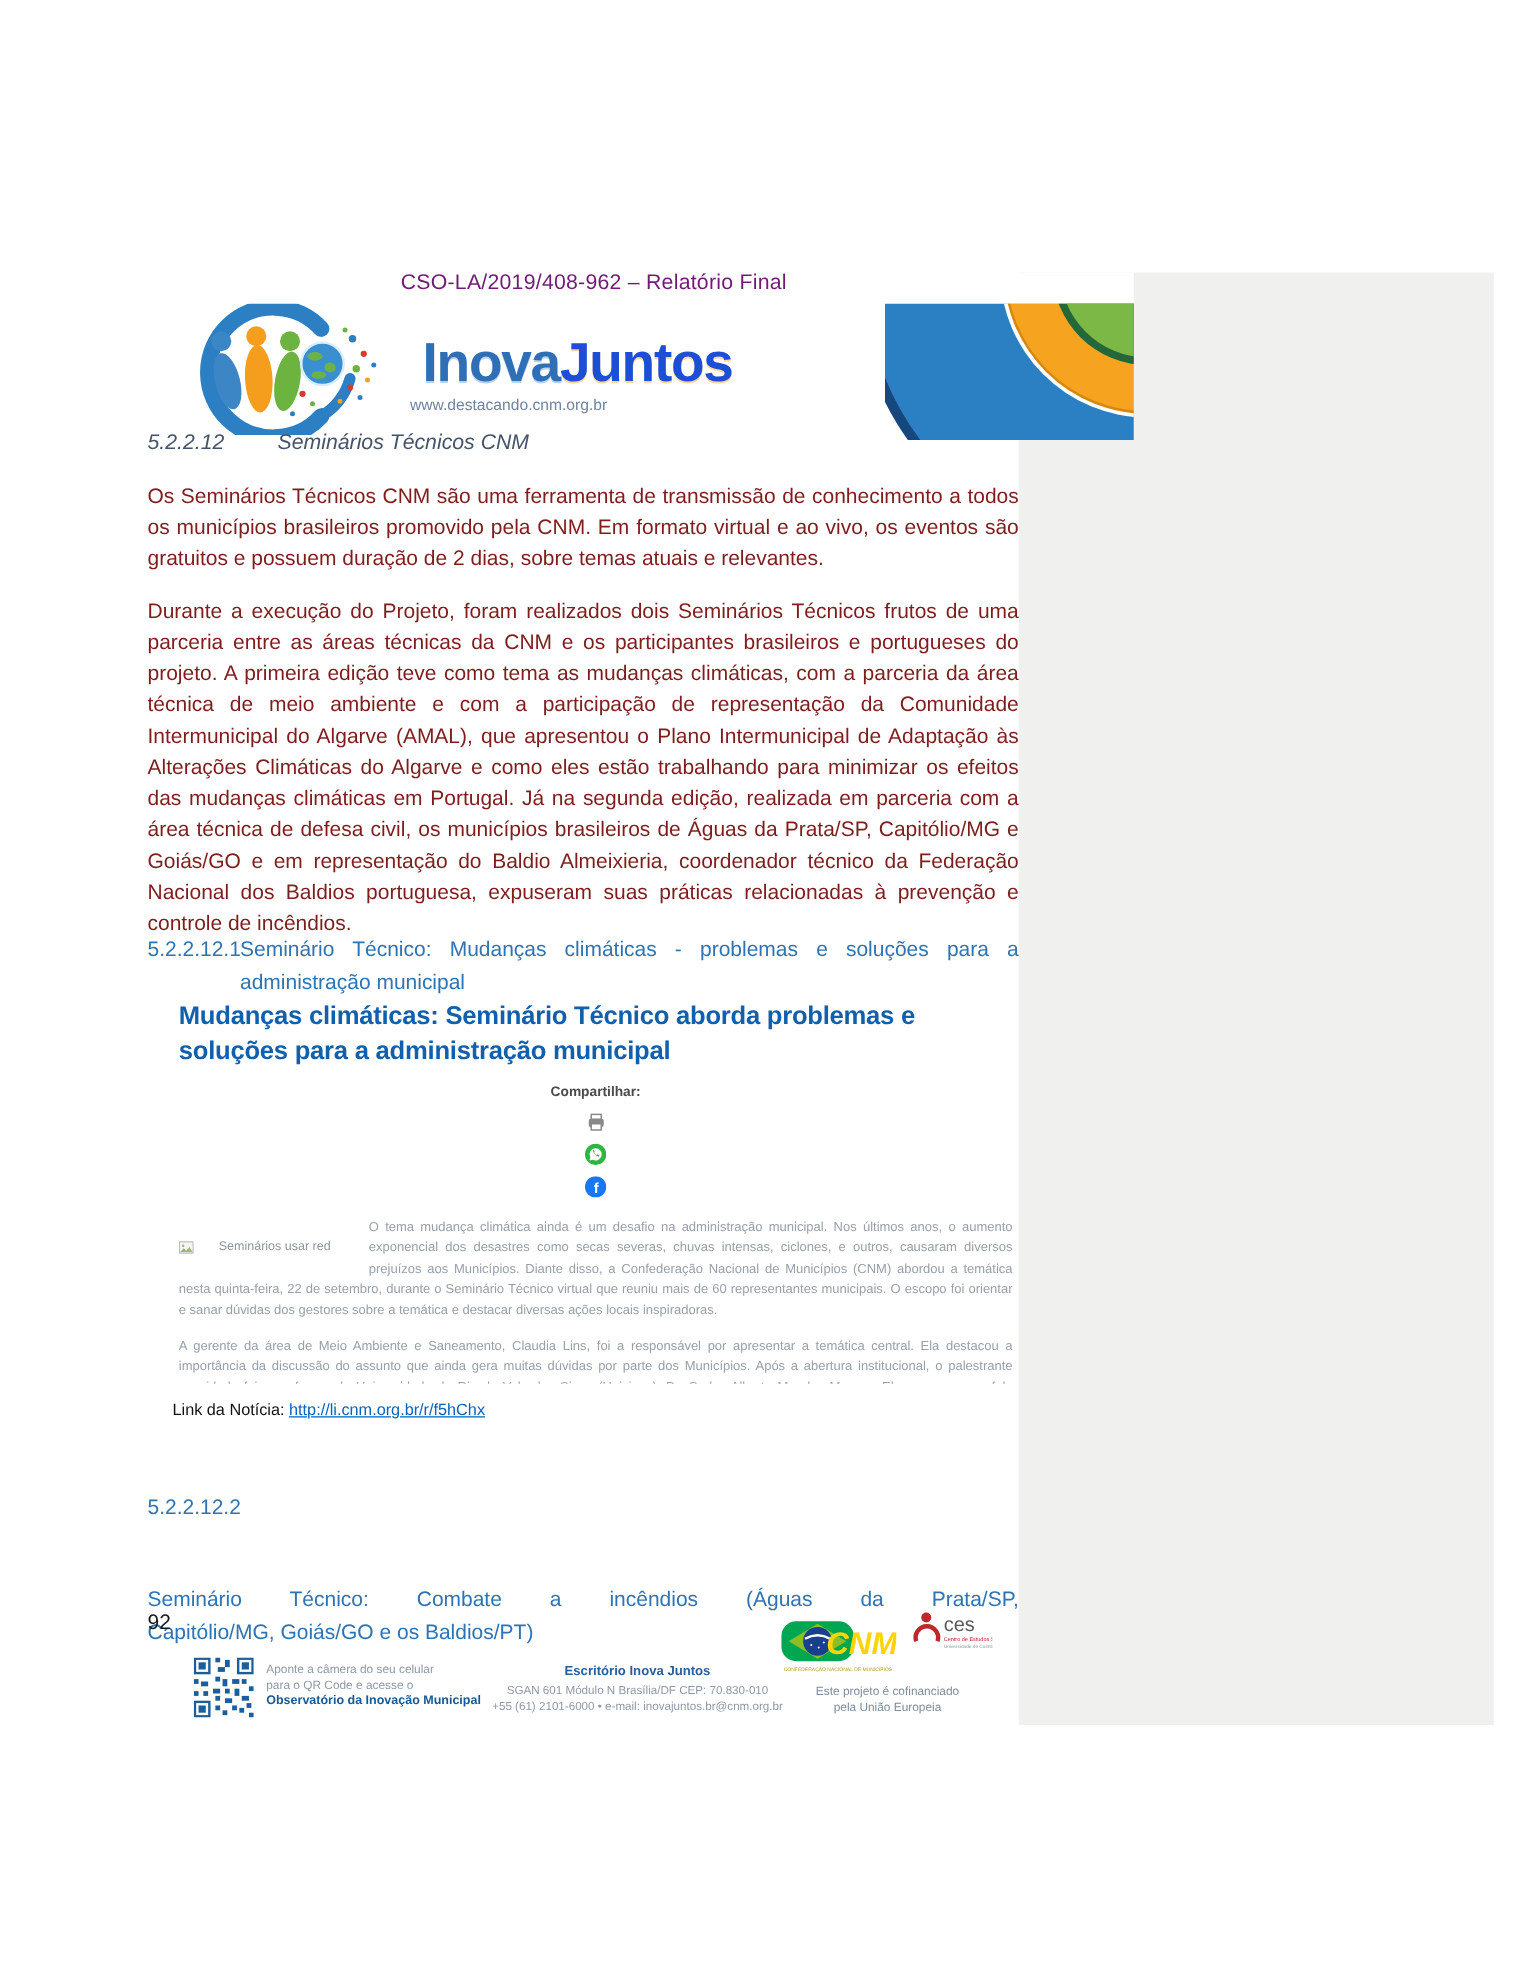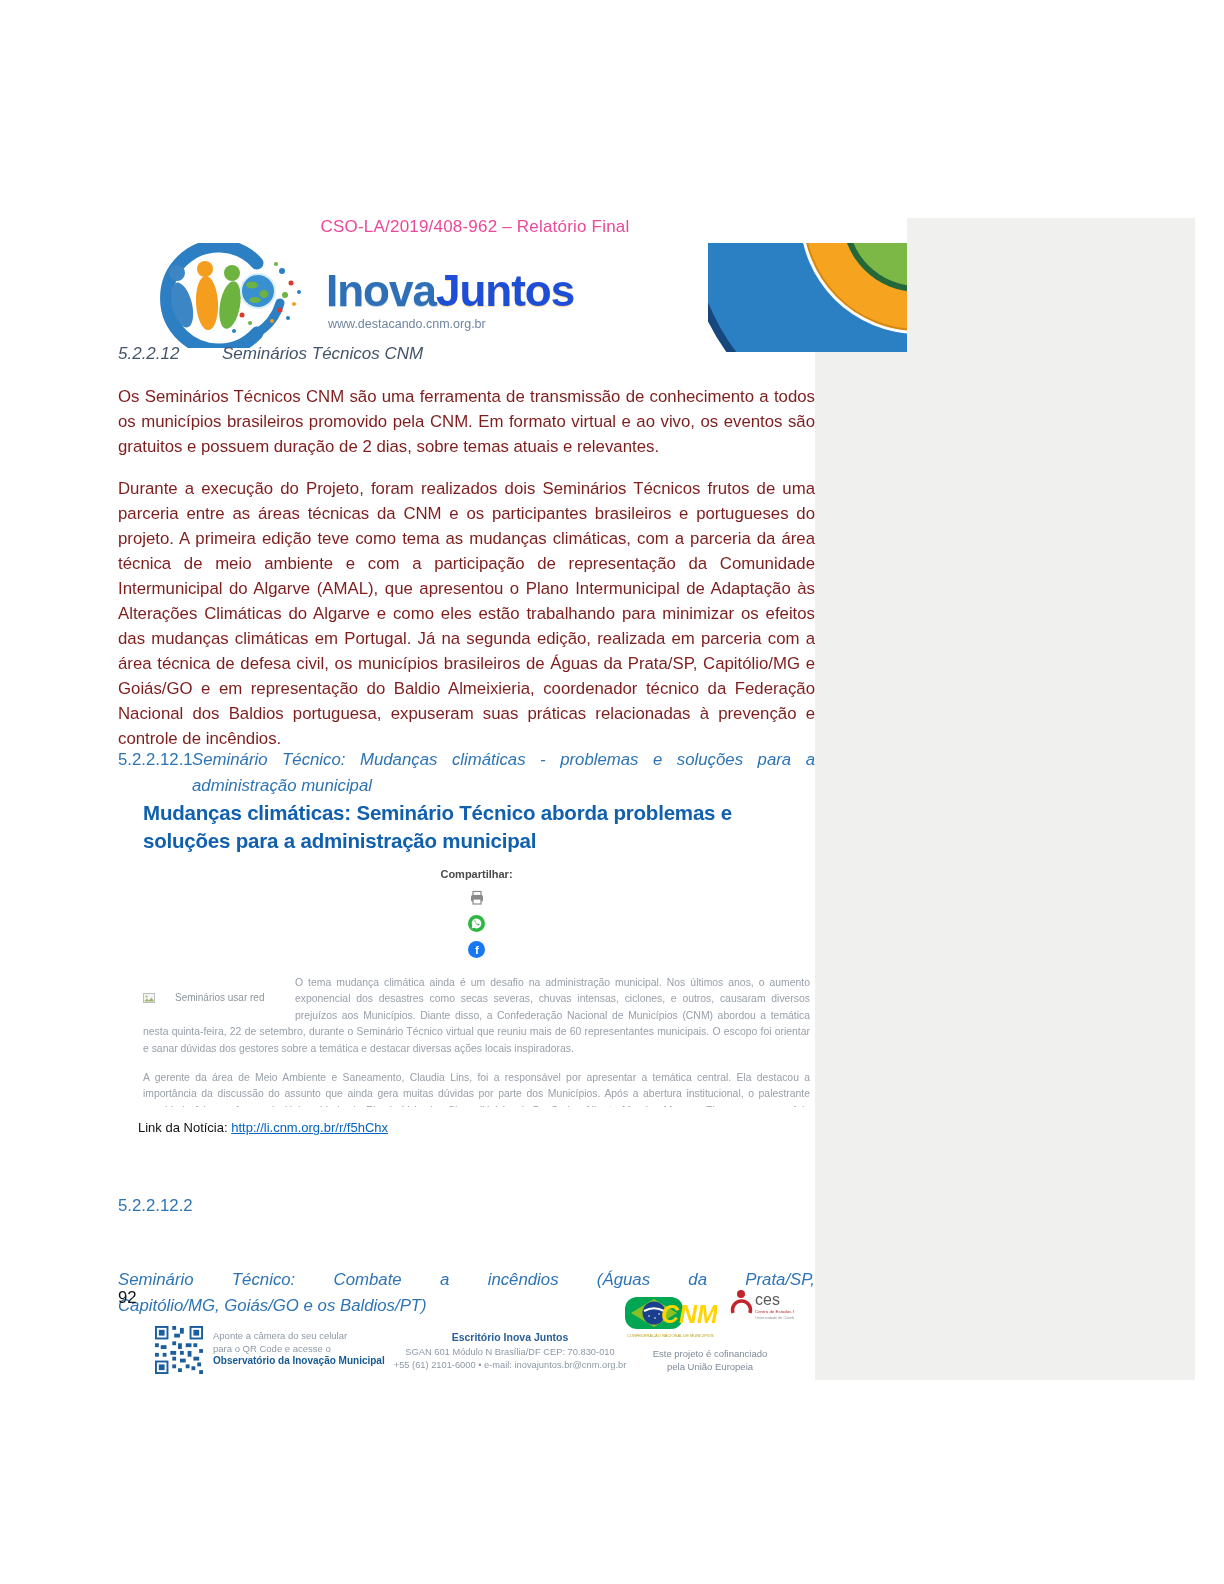--- a/index.html
+++ b/index.html
@@ -4,49 +4,49 @@
 <style>
   html,body{margin:0;padding:0;background:#ffffff;}
   body{font-family:"Liberation Sans", sans-serif;}
   #page{position:relative;width:1224px;height:1584px;background:#ffffff;overflow:hidden;margin:0 auto;}
 
   
   .gray-band{position:absolute;left:815px;top:218px;width:380px;height:1162px;background:#f0f0ef;}
 
   
   .clipped-header{position:absolute;left:280px;top:218px;width:390px;height:15px;overflow:hidden;text-align:center;}
-  .clipped-header span{display:inline-block;margin-top:-6px;font-size:17px;color:#ec4899;letter-spacing:.2px;}
+  .clipped-header span{display:inline-block;margin-top:-6px;font-size:17px;color:#701a75;letter-spacing:.2px;}
 
   
   .ribbon-box{position:absolute;left:708px;top:218px;width:199px;height:134px;background:#ffffff;}
   .ribbon-box svg{position:absolute;left:0;top:25px;}
 
   
   .logo{position:absolute;left:130px;top:243px;width:470px;height:105px;}
   .logo-mark{position:absolute;left:0;top:0;}
   .logo-word{position:absolute;left:196px;top:26px;font-size:44px;font-weight:bold;letter-spacing:-1px;line-height:44px;}
-  .logo-word .inova{color:#2f6fb5;text-shadow:0 1px 0 #b9d2ea;}
+  .logo-word .inova{color:#2f6fb5;text-shadow:0 1px 0 #b9d2ea;margin-left:12px;}
   .logo-word .juntos{color:#1d4ed8;text-shadow:0 1px 0 #ffd79a;}
   .logo-url{position:absolute;left:198px;top:74px;font-size:12.5px;color:#70859f;}
 
   
   .h12{position:absolute;left:118px;top:344px;width:697px;font-style:italic;color:#44546A;font-size:17px;}
   .h12 .h12-num{display:inline-block;width:104px;}
 
   
   .bodyp{position:absolute;left:118px;width:697px;margin:0;font-size:16.8px;line-height:25px;color:#7f1d1d;text-align:justify;}
   .p1{top:384px;}
   .p2{top:476px;}
 
   
   .subhead{position:absolute;left:118px;width:697px;display:flex;color:#2E74B5;font-size:16.8px;line-height:26px;}
   .sh1{top:747px;}
   .sh2{top:1193px;flex-direction:column;}
   .sh-num{width:74px;flex:0 0 74px;}
-  .sh-text{flex:1;font-style:italic;}
+  .sh-text{flex:1;}
   .sh-line1{text-align:justify;text-align-last:justify;}
 
   
   .article{position:absolute;left:143px;top:799px;width:667px;height:308px;overflow:hidden;}
   .headline{width:660px;font-size:20.5px;line-height:27.5px;font-weight:bold;color:#1160ae;letter-spacing:-.2px;}
   .share-row{margin-top:14px;display:flex;align-items:center;gap:9px;flex-direction:column;}
   .share-label{font-size:11px;font-weight:bold;color:#4a4a4a;}
   .share-icon{width:17px;height:17px;display:inline-flex;align-items:center;justify-content:center;}
   .article-body{margin-top:17px;font-size:10.4px;line-height:16.4px;color:#98a0aa;text-align:justify;}
   .img-caption{float:left;width:152px;height:34px;display:flex;align-items:center;gap:20px;padding-top:6px;color:#8d969c;font-size:10px;}

